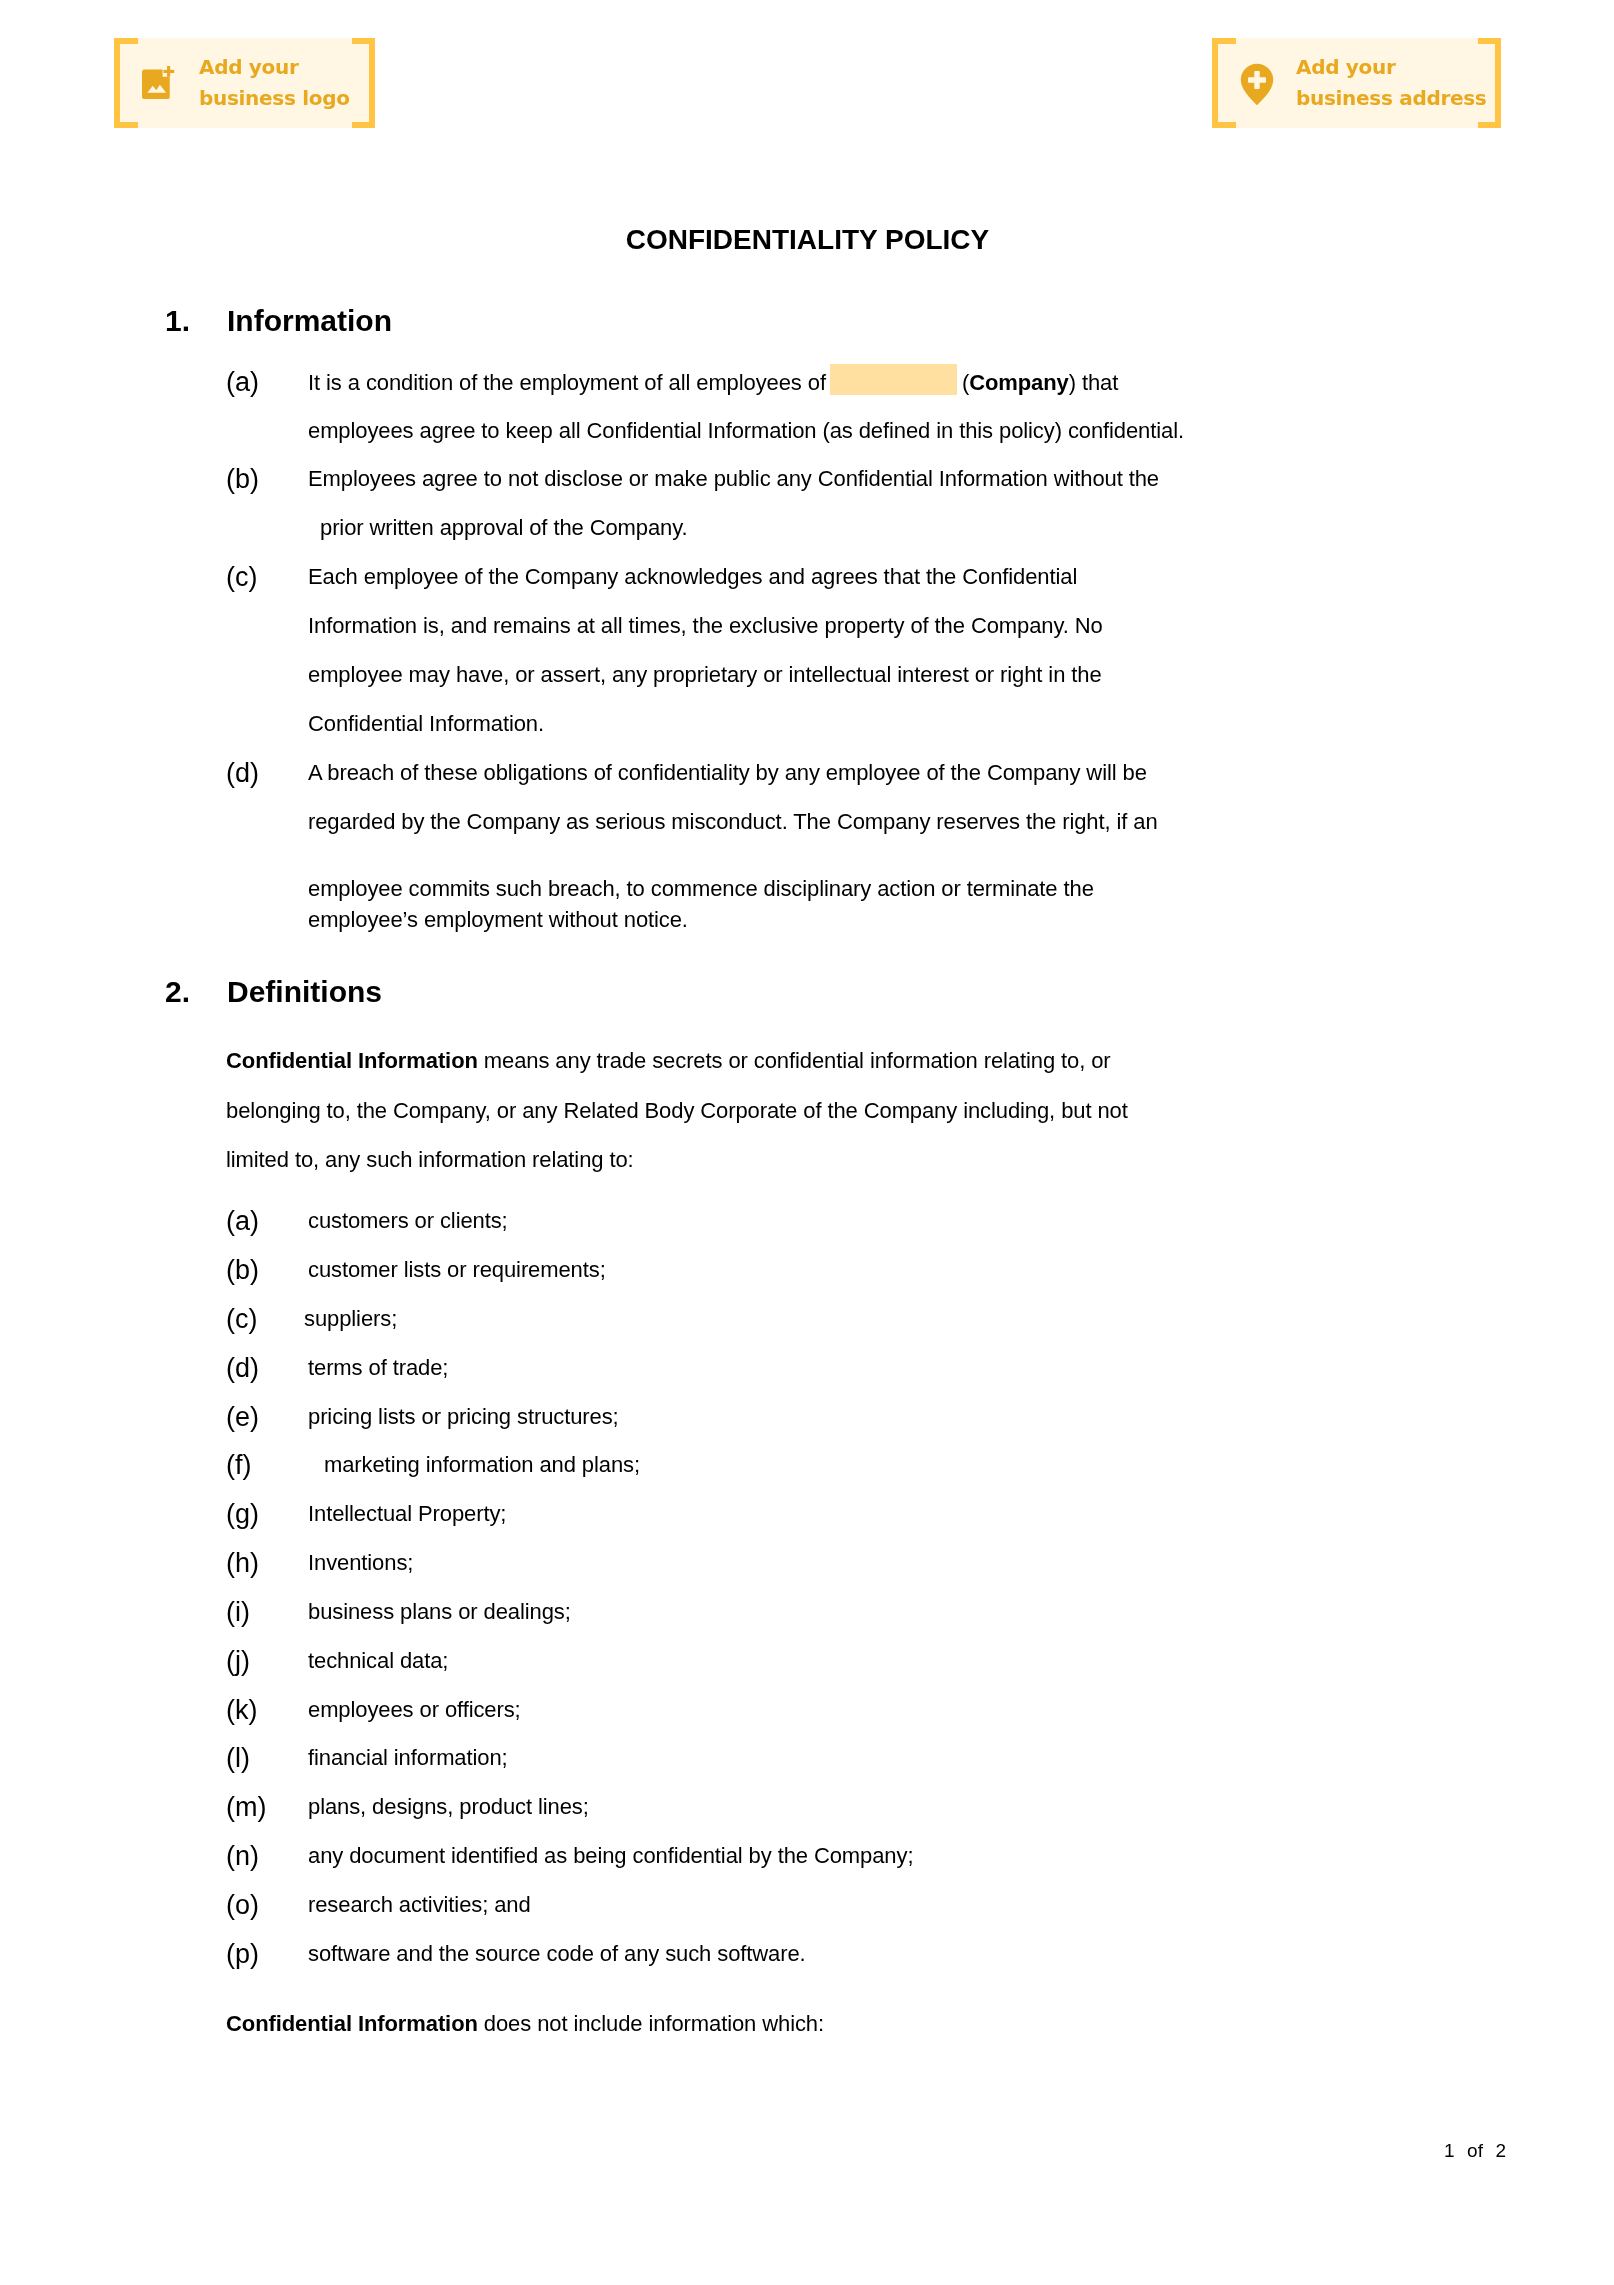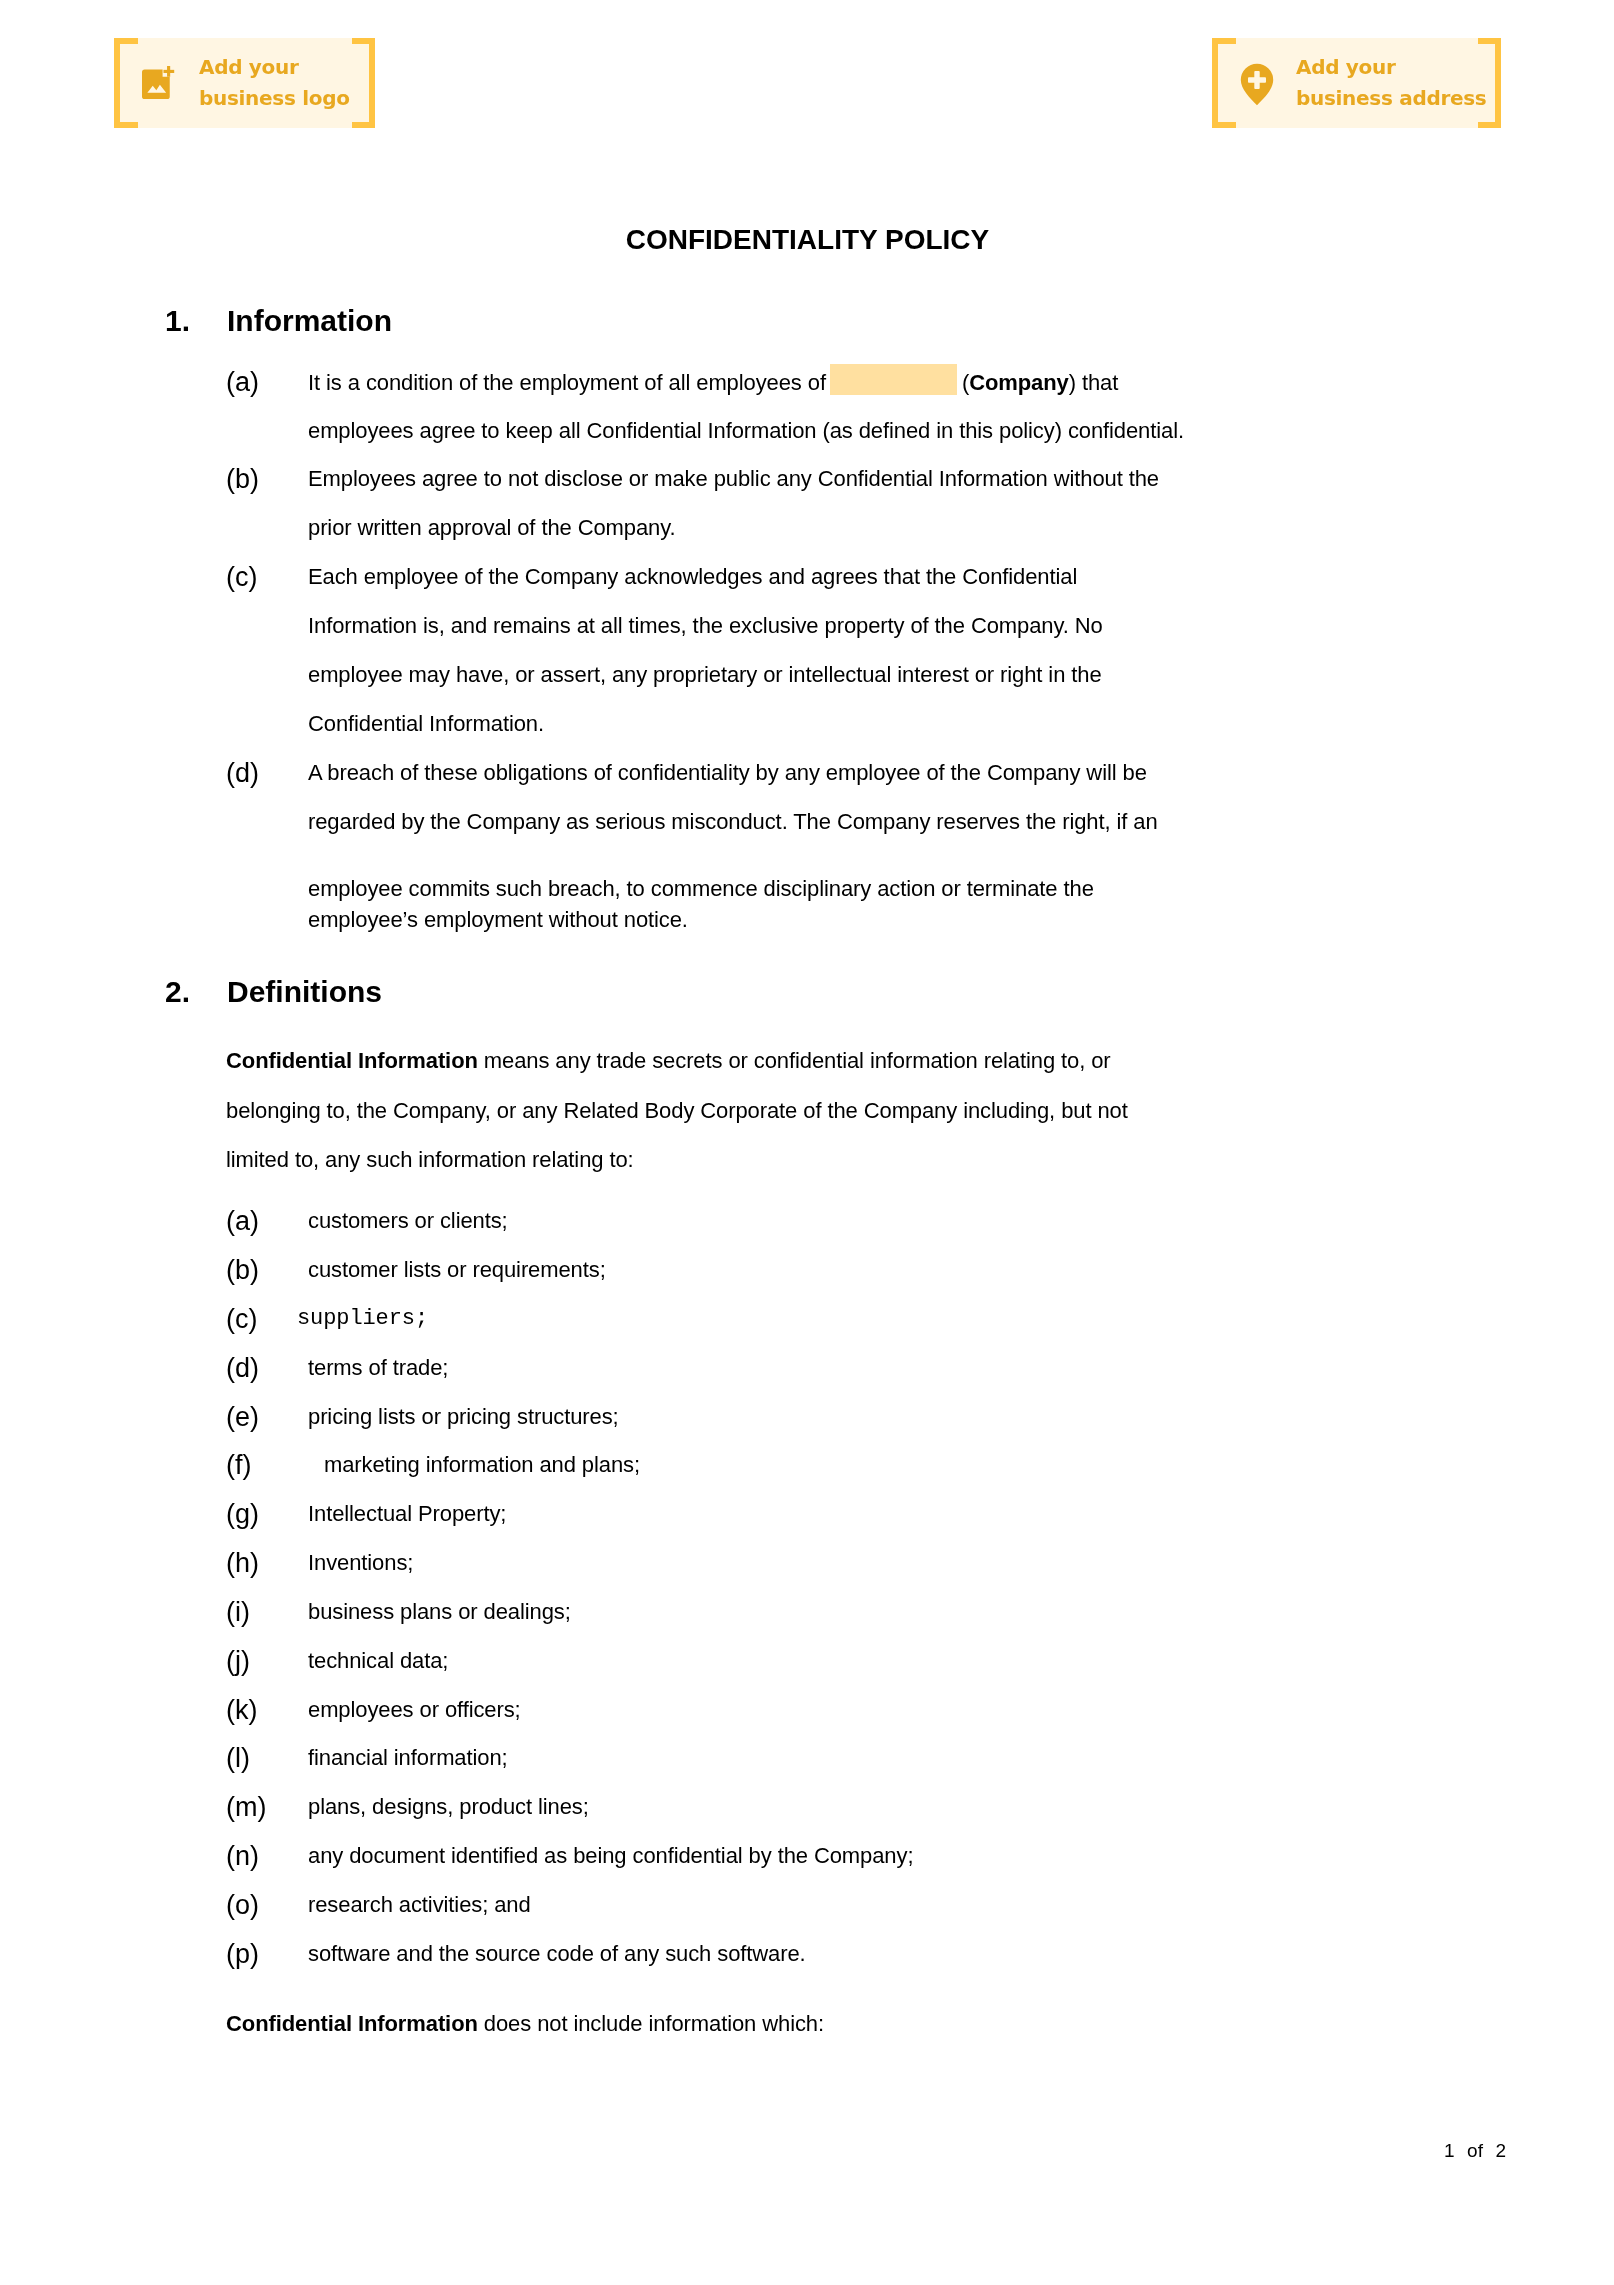--- a/index.html
+++ b/index.html
@@ -62,21 +62,21 @@
 </div>
 
 <div class="lbl" style="top:364px">(a)</div>
 <div class="line" style="left:308px;top:364px">
   <span>It is a condition of the employment of all employees of</span><span class="hl"></span><span>(<b>Company</b>) that</span>
 </div>
 <div class="line" style="left:308px;top:413px">employees agree to keep all Confidential Information (as defined in this policy) confidential.</div>
 
 <div class="lbl" style="top:461px">(b)</div>
 <div class="line" style="left:308px;top:461px">Employees agree to not disclose or make public any Confidential Information without the</div>
-<div class="line" style="left:308px;top:510px">prior written approval of the Company.</div>
+<div class="line" style="left:320px;top:510px">prior written approval of the Company.</div>
 
 <div class="lbl" style="top:559px">(c)</div>
 <div class="line" style="left:308px;top:559px">Each employee of the Company acknowledges and agrees that the Confidential</div>
 <div class="line" style="left:308px;top:608px">Information is, and remains at all times, the exclusive property of the Company. No</div>
 <div class="line" style="left:308px;top:657px">employee may have, or assert, any proprietary or intellectual interest or right in the</div>
 <div class="line" style="left:308px;top:706px">Confidential Information.</div>
 
 <div class="lbl" style="top:755px">(d)</div>
 <div class="line" style="left:308px;top:755px">A breach of these obligations of confidentiality by any employee of the Company will be</div>
 <div class="line" style="left:308px;top:804px">regarded by the Company as serious misconduct. The Company reserves the right, if an</div>
@@ -93,21 +93,21 @@
 </div>
 <div class="line" style="left:226px;top:1093px">belonging to, the Company, or any Related Body Corporate of the Company including, but not</div>
 <div class="line" style="left:226px;top:1142px">limited to, any such information relating to:</div>
 
 <div id="def-list">
     <div class="lbl" style="top: 1203px;">(a)</div>
     <div class="line" style="left: 308px; top: 1203px;">customers or clients;</div>
     <div class="lbl" style="top: 1252px;">(b)</div>
     <div class="line" style="left: 308px; top: 1252px;">customer lists or requirements;</div>
     <div class="lbl" style="top: 1301px;">(c)</div>
-    <div class="line" style="left: 297px; top: 1301px; font-family: Liberation Mono, monospace;">suppliers;</div>
+    <div class="line" style="left: 304px; top: 1301px;">suppliers;</div>
     <div class="lbl" style="top: 1350px;">(d)</div>
     <div class="line" style="left: 308px; top: 1350px;">terms of trade;</div>
     <div class="lbl" style="top: 1399px;">(e)</div>
     <div class="line" style="left: 308px; top: 1399px;">pricing lists or pricing structures;</div>
     <div class="lbl" style="top: 1447px;">(f)</div>
     <div class="line" style="left: 308px; top: 1447px; margin-left: 16px;">marketing information and plans;</div>
     <div class="lbl" style="top: 1496px;">(g)</div>
     <div class="line" style="left: 308px; top: 1496px;">Intellectual Property;</div>
     <div class="lbl" style="top: 1545px;">(h)</div>
     <div class="line" style="left: 308px; top: 1545px;">Inventions;</div>

